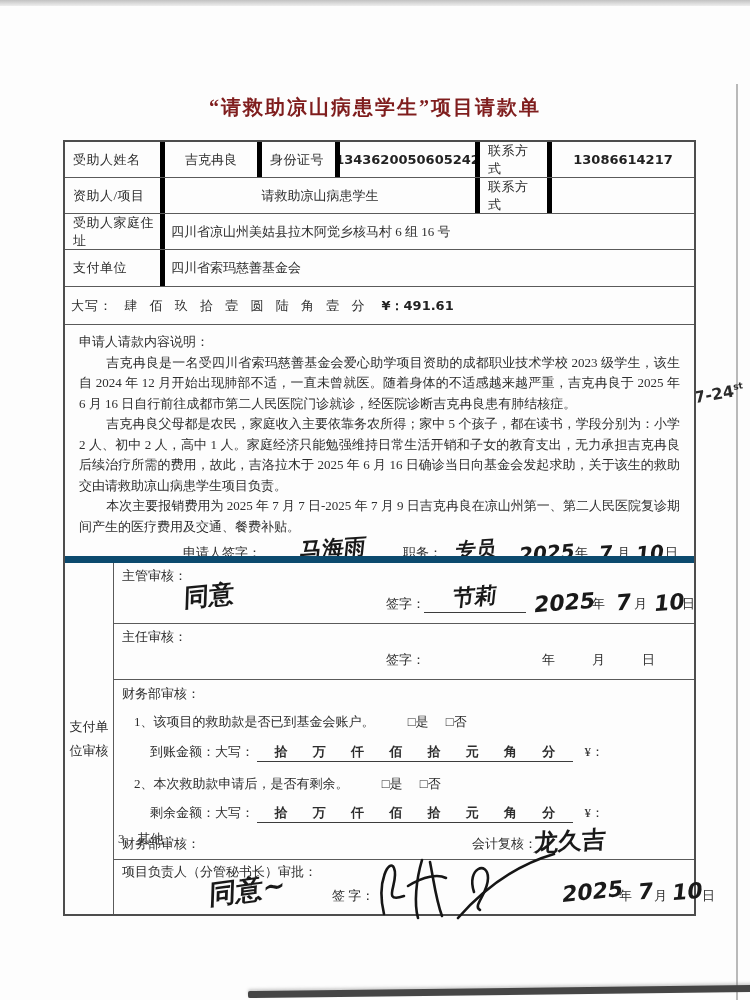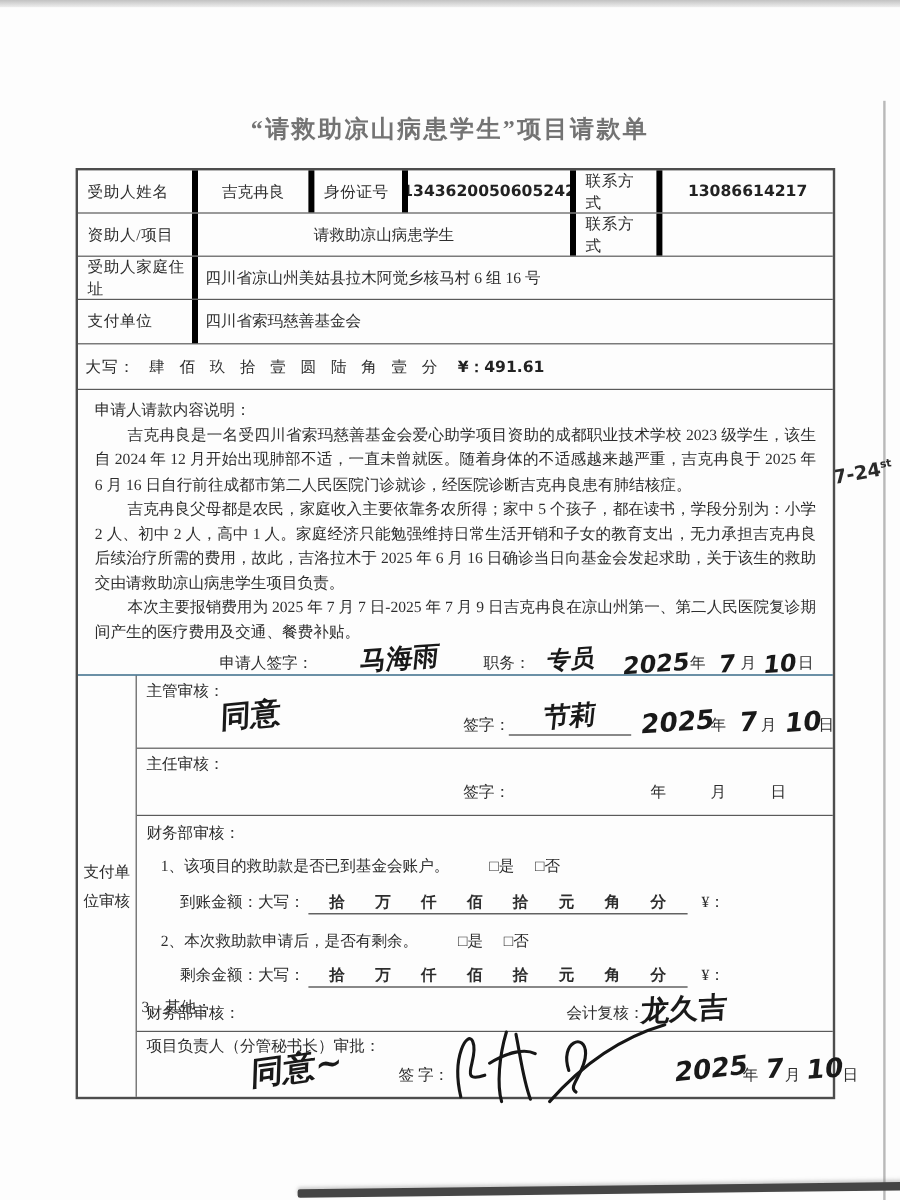--- a/index.html
+++ b/index.html
@@ -6,37 +6,37 @@
   .sheet{position:relative;width:750px;height:1000px;background:#fdfdfd;overflow:hidden;
          font-family:"Liberation Serif","DejaVu Serif",serif;color:#2d2d2d;}
   
   .scan-top{position:absolute;left:0;top:0;width:750px;height:6px;
             background:linear-gradient(180deg,#c2c2c2,#eeeeee);}
   .scan-right{position:absolute;left:736px;top:84px;width:2px;height:916px;background:#b9b9b9;}
   .scan-bottom{position:absolute;left:248px;top:988px;width:515px;height:7px;background:#454545;
                transform:rotate(-0.7deg);border-radius:2px;box-shadow:0 -2px 3px rgba(120,120,120,.35);}
   
   .title{position:absolute;left:0;top:94px;width:750px;text-align:center;font-size:20px;
-         font-weight:bold;letter-spacing:2px;color:#737373;}
+         font-weight:bold;letter-spacing:2px;color:#7f1d1d;}
   
   .tbl{position:absolute;left:63px;top:140px;width:629px;border:2px solid #4d4d4d;background:transparent;}
   .row{display:flex;border-bottom:1px solid #5a5a5a;box-sizing:border-box;}
   .cell{box-sizing:border-box;border-right:5px solid #000000;display:flex;align-items:center;
         font-size:13px;padding:2px 6px;overflow:hidden;}
   .cell.last{border-right:none;}
   .lbl{padding-left:8px;letter-spacing:.5px;}
   .ctr{justify-content:center;text-align:center;}
   .num{font-family:"DejaVu Sans","Liberation Sans",sans-serif;font-weight:bold;font-size:13px;color:#222;}
   .r36{height:36px}.r37{height:37px}.r38{height:38px}
   .w100{width:100px}.w97{width:97px}.w78{width:78px}.w140{width:140px}.w72{width:72px}
   .w142{width:142px;flex:1}.w315{width:315px}.wrest{flex:1}
   .amt-daxie{letter-spacing:1px;word-spacing:7px;}
   .amt-num{margin-left:16px;}
   
-  .st{height:238px;box-sizing:border-box;border-bottom:1px solid #0c4a6e;
+  .st{height:238px;box-sizing:border-box;border-bottom:7px solid #0c4a6e;
       padding:7px 14px 0 14px;font-size:13px;line-height:20.5px;overflow:hidden;position:relative;}
   .st p{margin:0;text-indent:2.1em;text-align:justify;}
   .st .heading{text-indent:0;}
   .sign-line{position:relative;height:27px;margin-top:2px;}
   .sign-line .abs{position:absolute;bottom:3px;}
   .blank{display:inline-block;border-bottom:1px solid #3c3c3c;text-align:center;}
   
   .hw{font-family:"DejaVu Sans","Liberation Sans",sans-serif;display:inline-block;
       transform:rotate(-4deg) skewX(-10deg);font-weight:600;color:#191919;white-space:nowrap;}
   .hw20{font-size:20px;} .hw22{font-size:22px;} .hw25{font-size:25px;}

